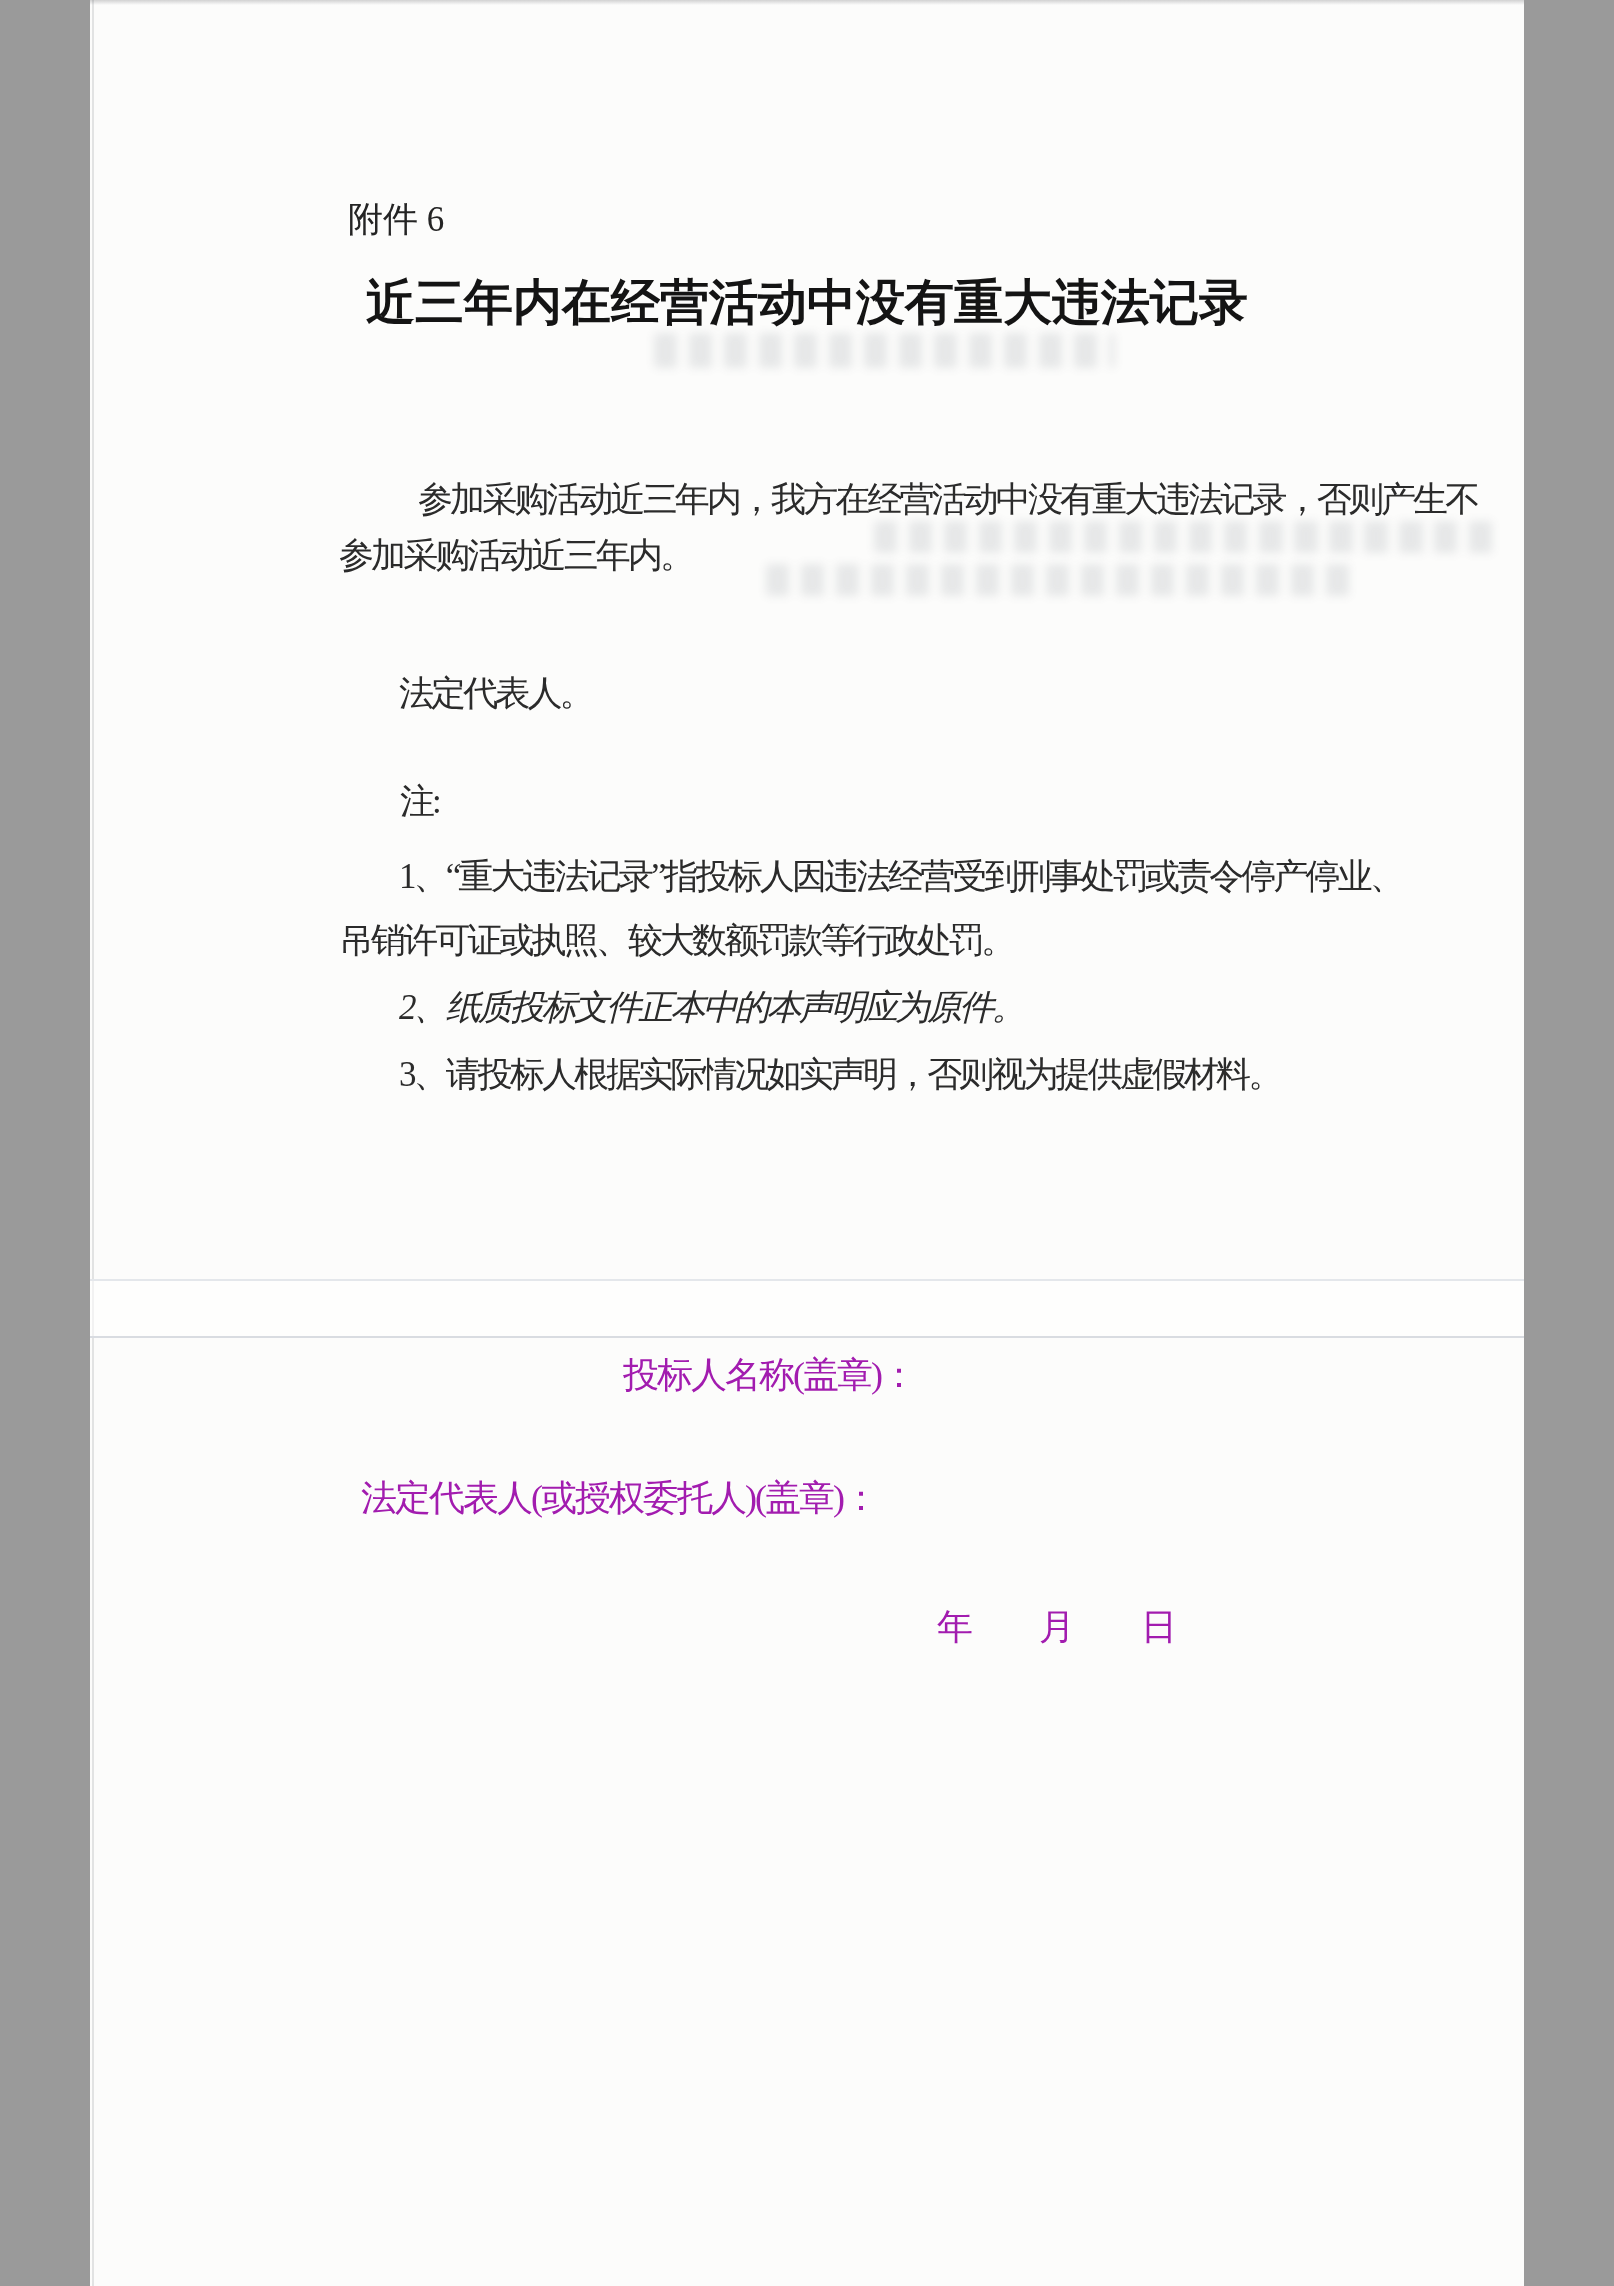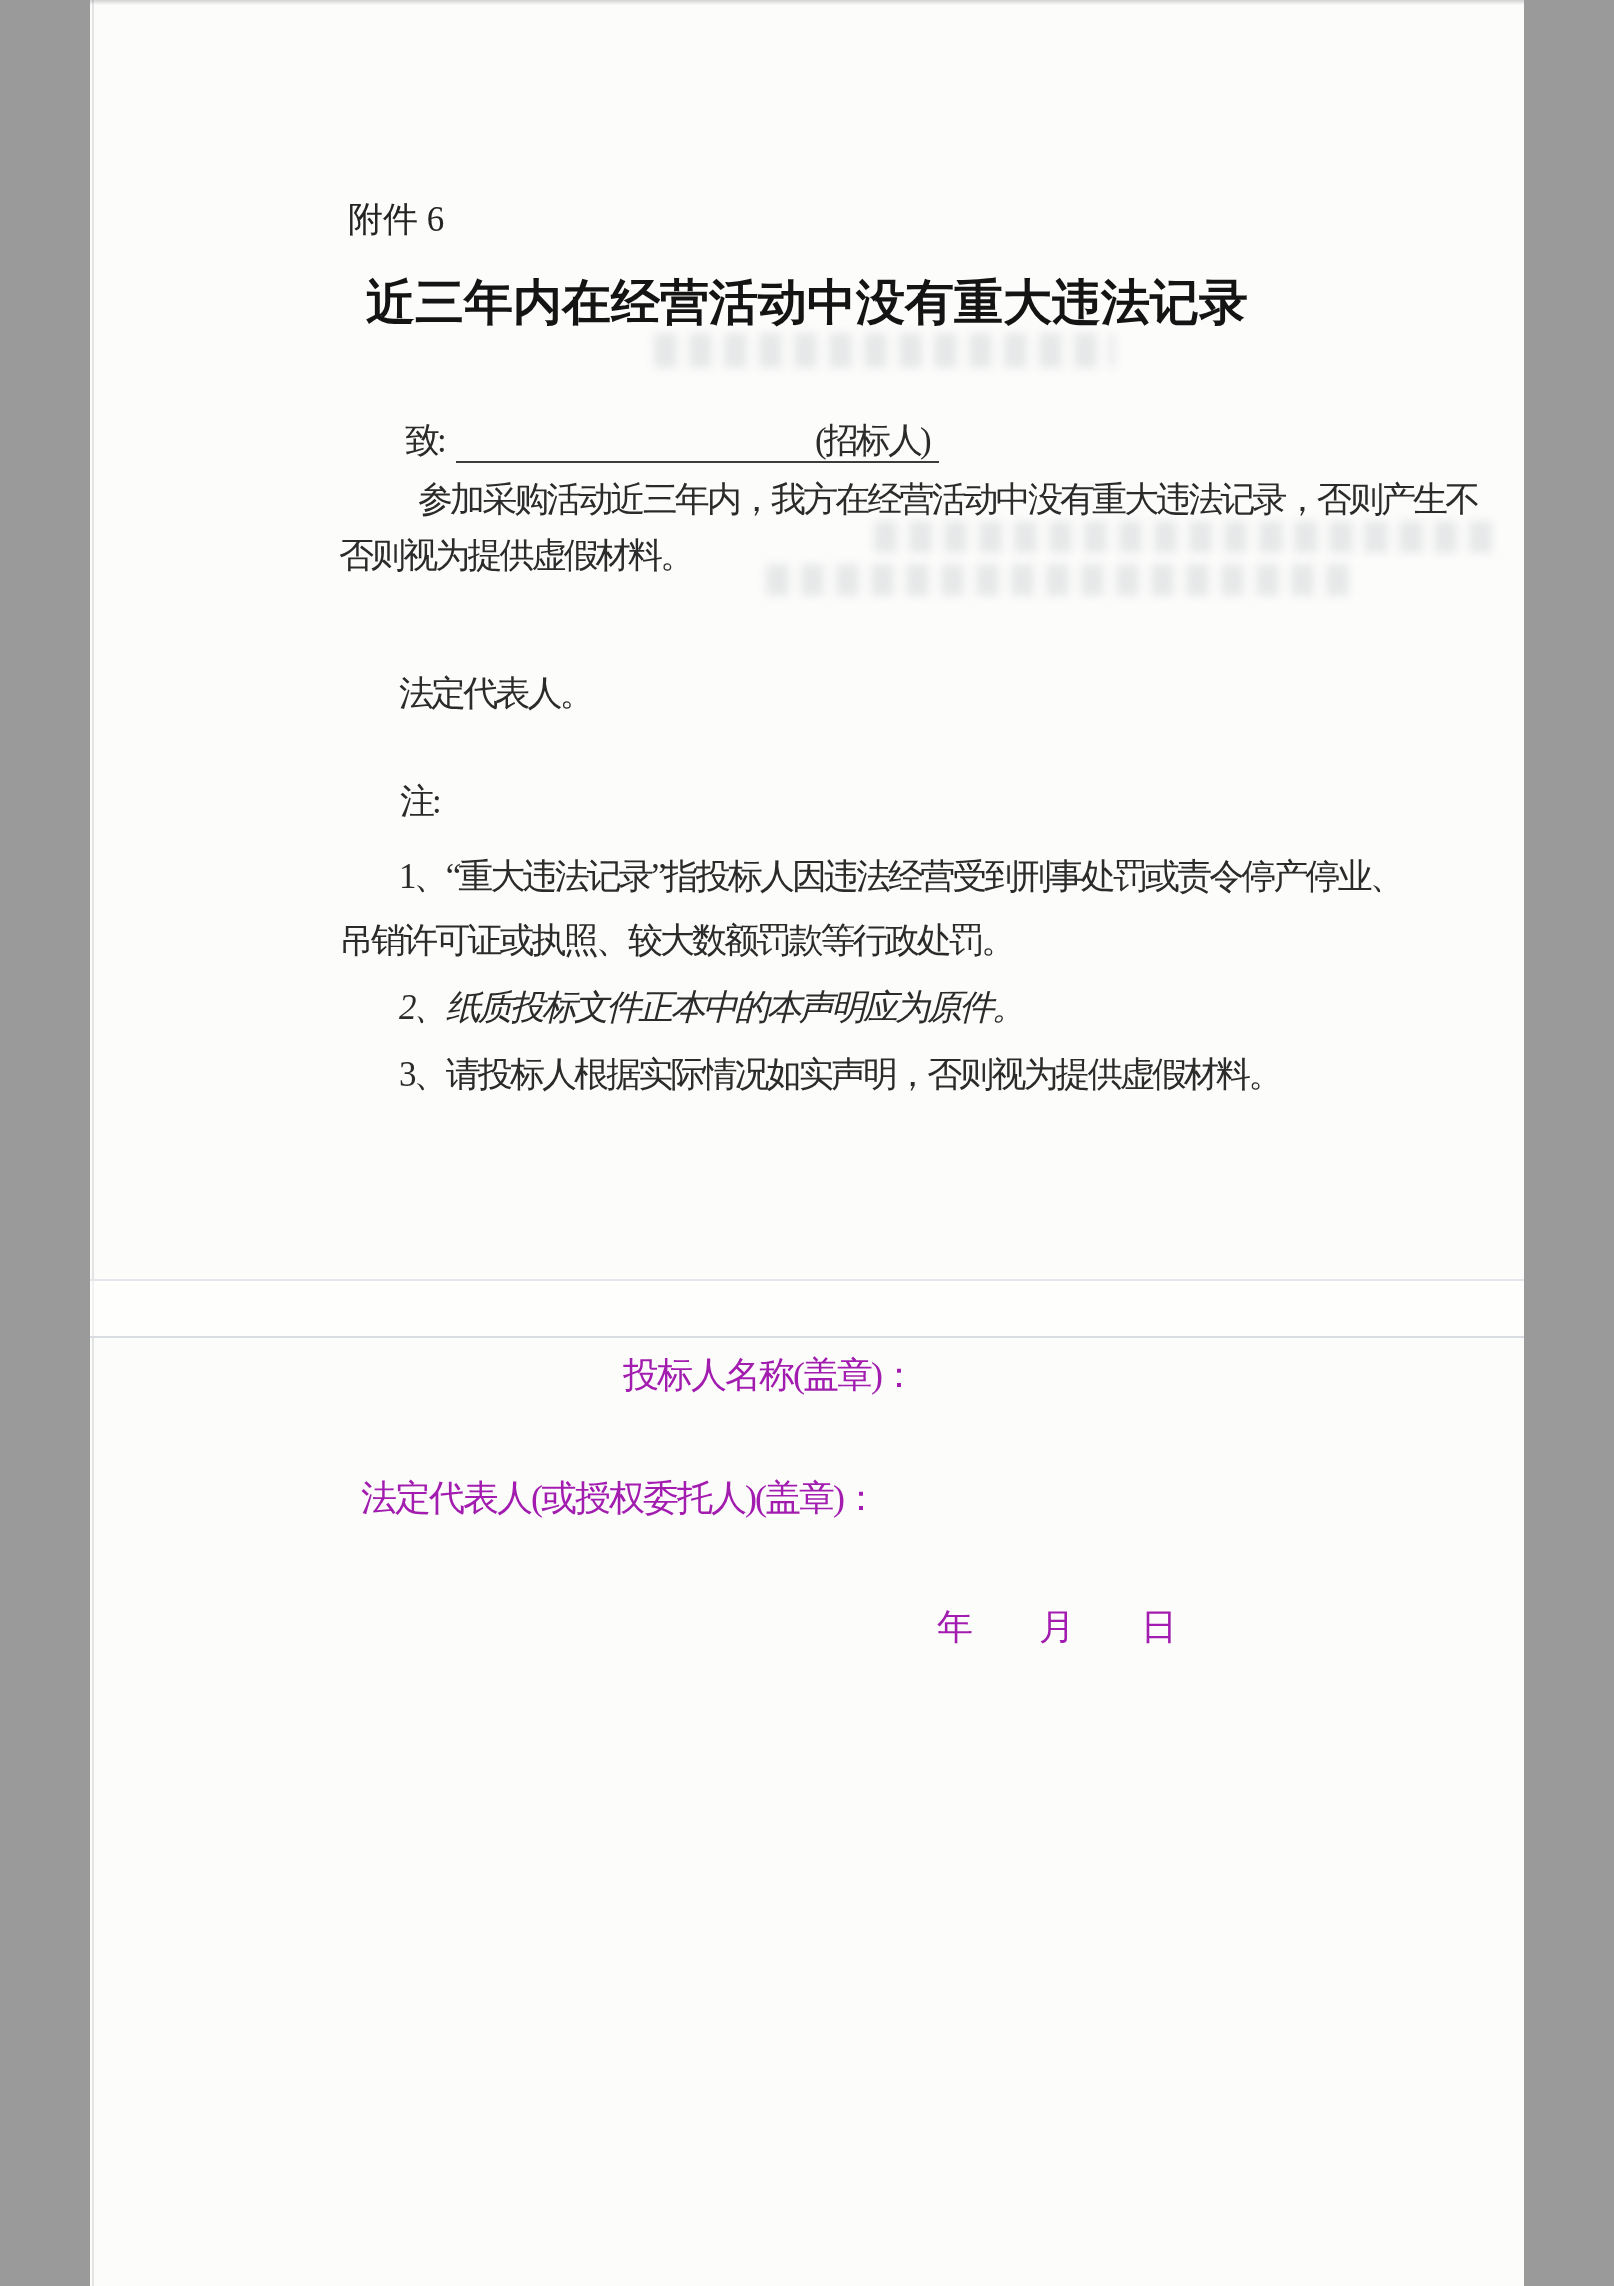--- a/index.html
+++ b/index.html
@@ -50,26 +50,23 @@
   <div class="edge-left"></div>
 
   <div class="attachment">附件 6</div>
 
   <div class="title">近三年内在经营活动中没有重大违法记录</div>
 
   <div class="ghost g1"></div>
   <div class="ghost g2"></div>
   <div class="ghost g3"></div>
 
-  <div class="salutation body-text">
-    <span>致:</span><span class="blank"><span>(招标人)</span></span>
-  </div>
 
   <div class="body-text" style="left:328px;top:482px;">参加采购活动近三年内，我方在经营活动中没有重大违法记录，否则产生不</div>
-  <div class="body-text" style="left:249px;top:538px;">否则视为提供虚假材料。</div>
+  <div class="body-text" style="left:249px;top:538px;">参加采购活动近三年内。</div>
 
   <div class="body-text" style="left:309px;top:676px;">法定代表人。</div>
 
   <div class="body-text" style="left:310px;top:784px;">注:</div>
 
   <div class="body-text" style="left:309px;top:859px;">1、“重大违法记录”指投标人因违法经营受到刑事处罚或责令停产停业、</div>
   <div class="body-text" style="left:249px;top:923px;">吊销许可证或执照、较大数额罚款等行政处罚。</div>
   <div class="body-text" style="left:309px;top:990px;font-style:italic;">2、纸质投标文件正本中的本声明应为原件。</div>
   <div class="body-text" style="left:309px;top:1057px;">3、请投标人根据实际情况如实声明，否则视为提供虚假材料。</div>
 

